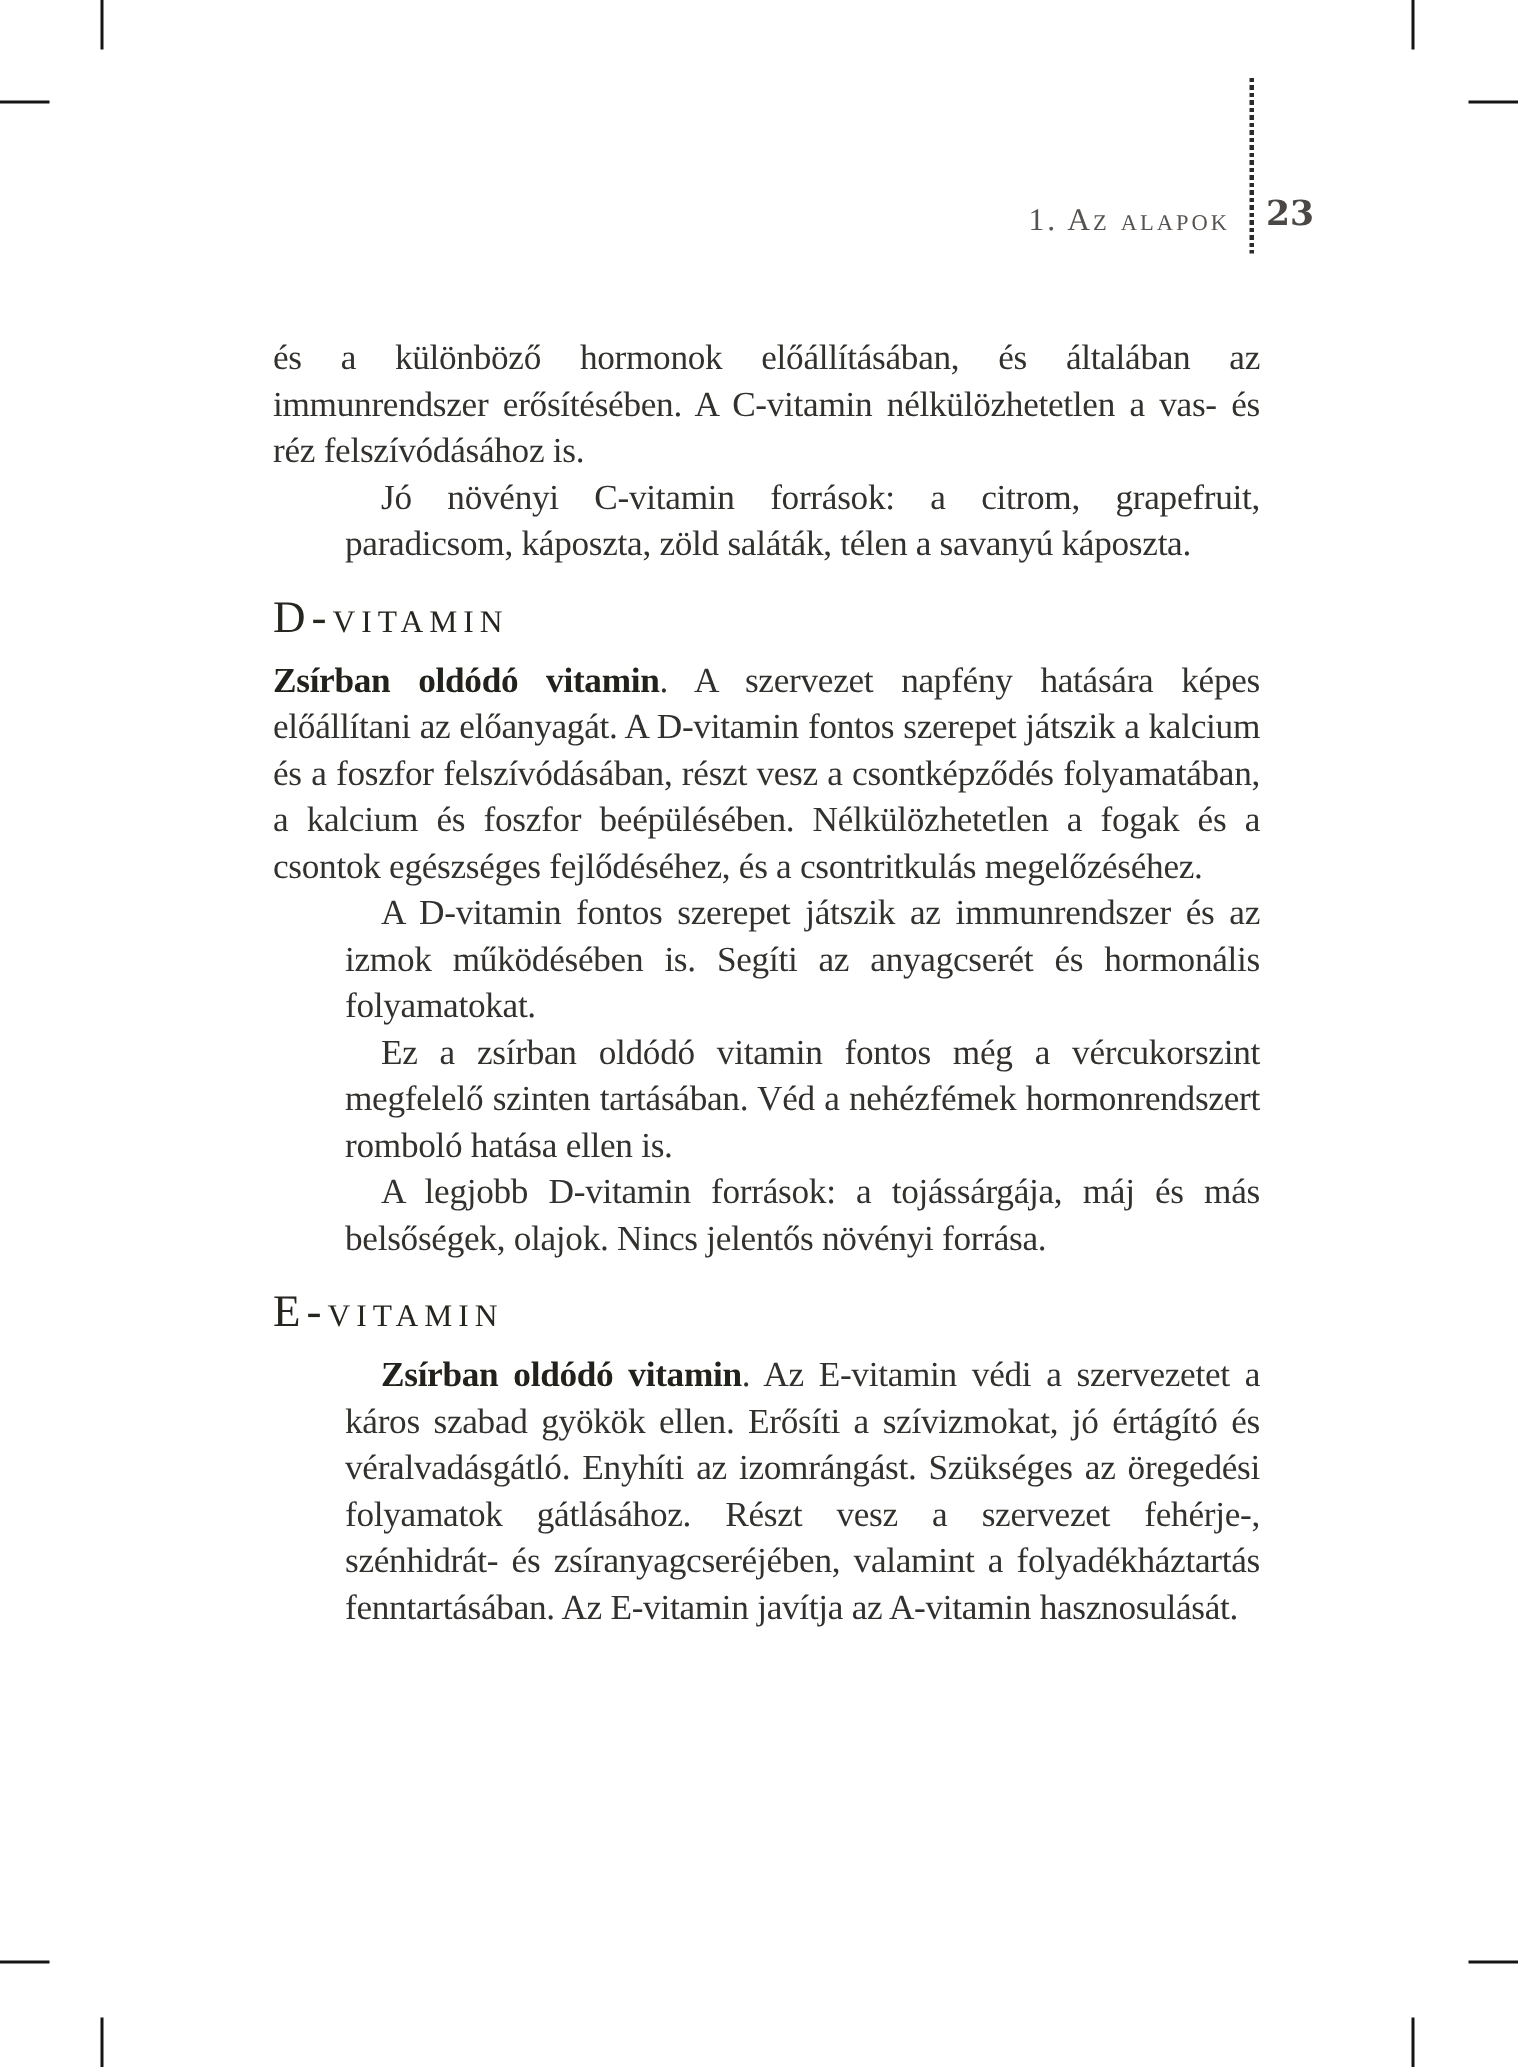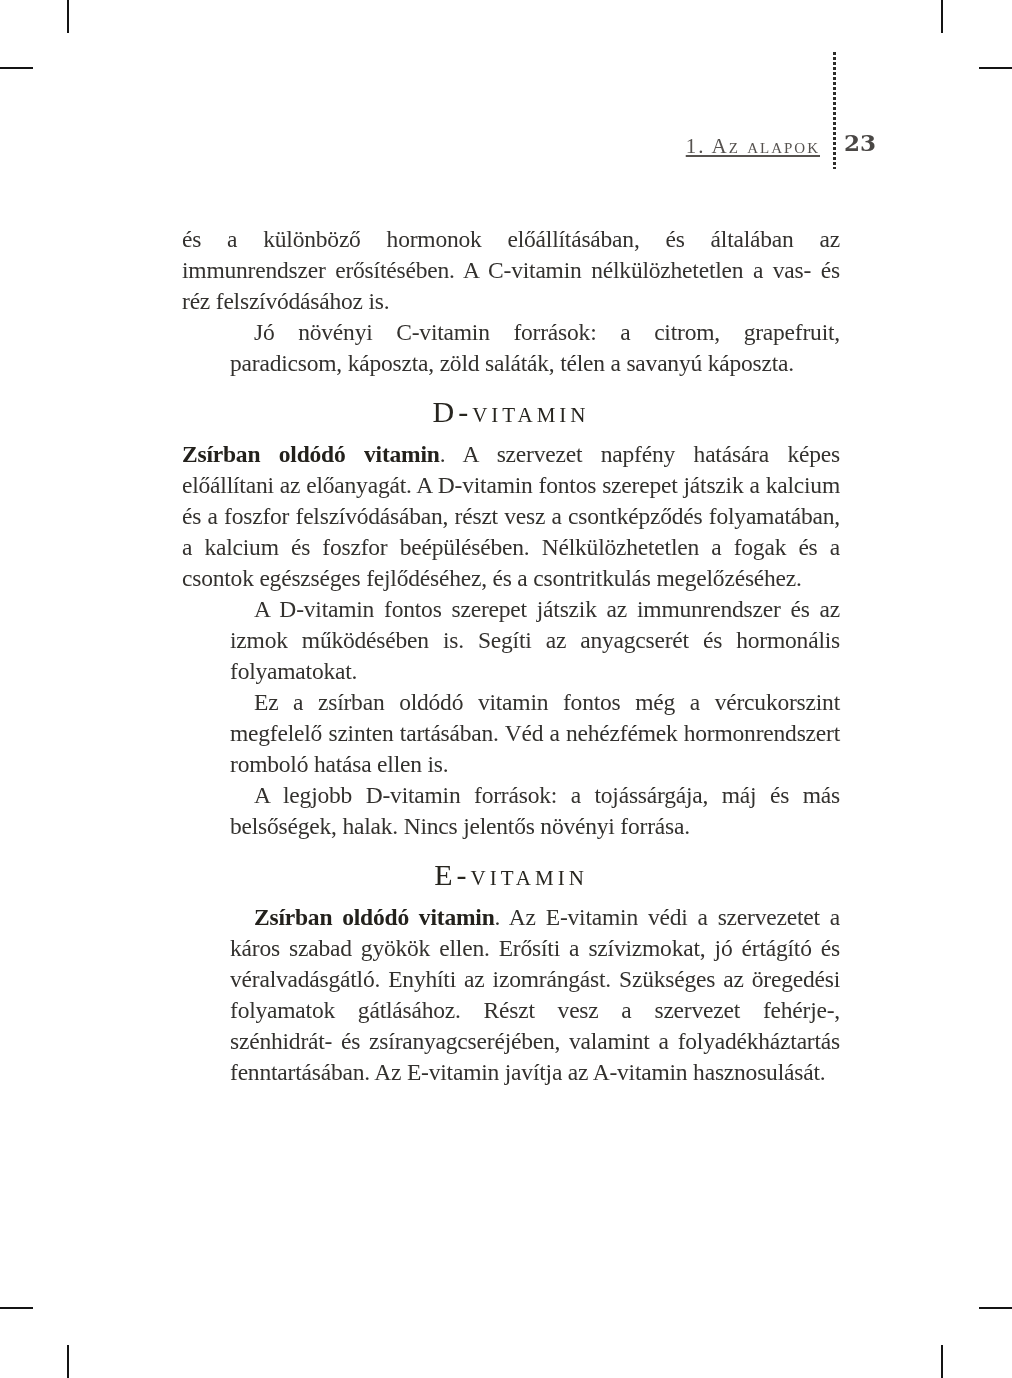--- a/index.html
+++ b/index.html
@@ -37,21 +37,20 @@
   .running-head{
     position:absolute;
     top:136px;
     right:192px;
     font-size:21px;
     font-variant:small-caps;
     letter-spacing:2px;
     color:var(--header-ink);
     line-height:1;
     white-space:nowrap;
-    text-decoration:underline;
   }
   .dotted-rule{
     position:absolute;
     left:833px;
     top:52px;
     width:3px;
     height:117px;
     background-image:repeating-linear-gradient(
       to bottom,
       var(--rule-ink) 0px, var(--rule-ink) 3px,
@@ -81,21 +80,20 @@
     hyphens:auto;
     -webkit-hyphens:auto;
   }
   .text-column p{margin:0;}
   .text-column p.indent{text-indent:24px;margin-left:48px;}
   .section-heading{
     font-variant:small-caps;
     font-weight:400;
     font-size:30px;
     letter-spacing:4px;
-    text-align:center;
     text-indent:0;
     line-height:34px;
     margin:16px 0 10px 0;
     color:#27251f;
   }
   .text-column strong{font-weight:700;color:#23211c;}
 </style>
 </head>
 <body>
 
@@ -116,18 +114,18 @@
   <div class="dotted-rule"></div>
   <div class="page-number">23</div>
 
   <div class="text-column">
       <p class="">és a különböző hormonok előállításában, és általában az immunrendszer erősítésében. A C-vitamin nélkülözhetetlen a vas- és réz felszívódásához is.</p>
       <p class="indent">Jó növényi C-vitamin források: a citrom, grapefruit, paradicsom, káposzta, zöld saláták, télen a savanyú káposzta.</p>
       <h2 class="section-heading">D-vitamin</h2>
       <p class=""><strong>Zsírban oldódó vitamin</strong>. A szervezet napfény hatására képes előállítani az előanyagát. A D-vitamin fontos szerepet játszik a kalcium és a foszfor felszívódásában, részt vesz a csontképződés folyamatában, a kalcium és foszfor beépülésében. Nélkülözhetetlen a fogak és a csontok egészséges fejlődéséhez, és a csontritkulás megelőzéséhez.</p>
       <p class="indent">A D-vitamin fontos szerepet játszik az immunrendszer és az izmok működésében is. Segíti az anyagcserét és hormonális folyamatokat.</p>
       <p class="indent">Ez a zsírban oldódó vitamin fontos még a vércukorszint megfelelő szinten tartásában. Véd a nehézfémek hormonrendszert romboló hatása ellen is.</p>
-      <p class="indent">A legjobb D-vitamin források: a tojássárgája, máj és más belsőségek, halak. Nincs jelentős növényi forrása.</p>
+      <p class="indent">A legjobb D-vitamin források: a tojássárgája, máj és más belsőségek, olajok. Nincs jelentős növényi forrása.</p>
       <h2 class="section-heading">E-vitamin</h2>
       <p class="indent"><strong>Zsírban oldódó vitamin</strong>. Az E-vitamin védi a szervezetet a káros szabad gyökök ellen. Erősíti a szívizmokat, jó értágító és véralvadásgátló. Enyhíti az izomrángást. Szükséges az öregedési folyamatok gátlásához. Részt vesz a szervezet fehérje-, szénhidrát- és zsíranyagcseréjében, valamint a folyadékháztartás fenntartásában. Az E-vitamin javítja az A-vitamin hasznosulását.</p>
     </div>
 
 </div>
 
 </body></html>

